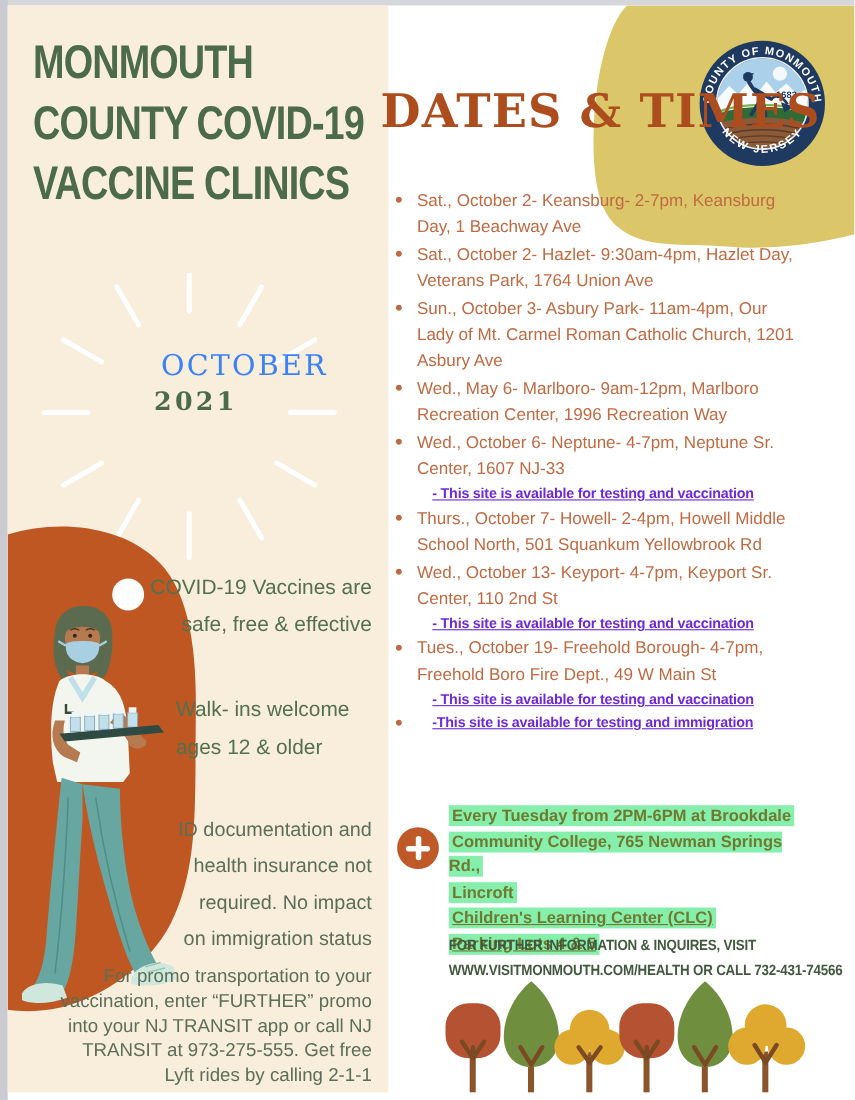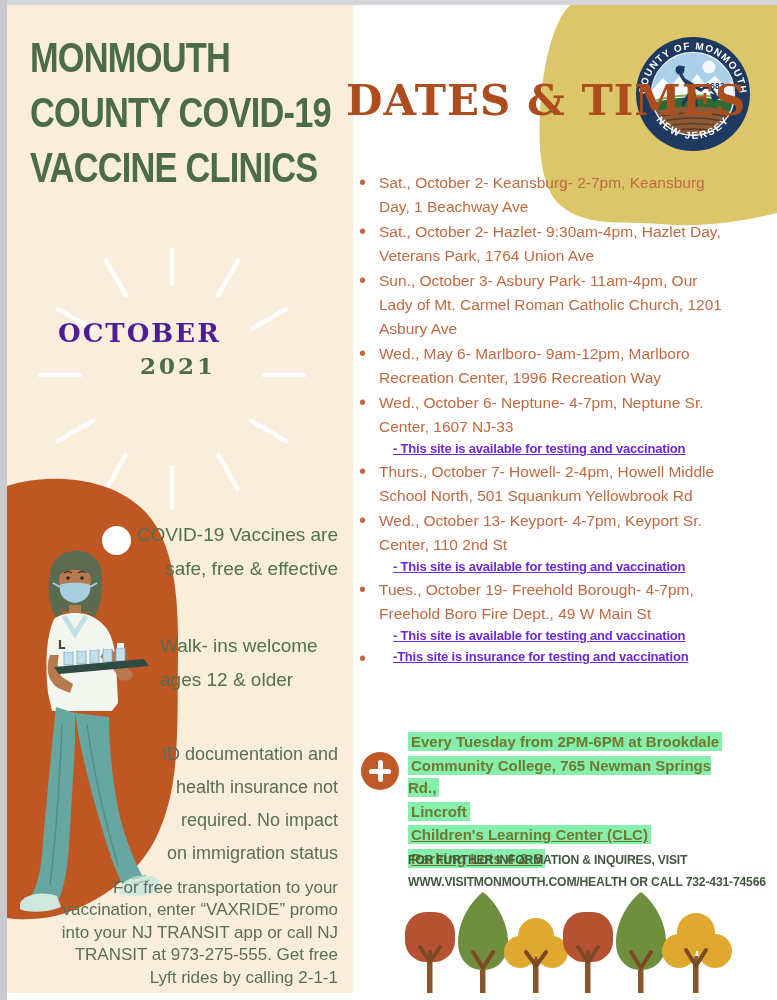--- a/index.html
+++ b/index.html
@@ -4,21 +4,21 @@
 <style>
   html,body{margin:0;padding:0;}
   body{font-family:"Liberation Sans",sans-serif;}
   .root{position:relative;width:777px;height:1000px;background:#ffffff;overflow:hidden;}
   .chrome-top{position:absolute;left:0;top:0;width:777px;height:5px;background:#d5d7db;}
   .chrome-left{position:absolute;left:0;top:0;width:7px;height:1000px;background:#c9cbd0;}
   .left-col{position:absolute;left:7px;top:5px;width:346px;height:988px;background:#f9eedb;}
   .abs{position:absolute;}
   
   .title{left:30px;top:30px;width:400px;color:#4c6b4a;font-weight:bold;font-size:43px;line-height:55px;letter-spacing:-1px;transform:scaleX(0.8);transform-origin:left top;}
-  .month{left:58px;top:318px;width:240px;text-align:left;color:#4c1d95;font-family:"DejaVu Serif",serif;font-weight:bold;font-size:26px;letter-spacing:2px;}
+  .month{left:58px;top:318px;width:240px;text-align:right;color:#3b82f6;font-family:"DejaVu Serif",serif;font-weight:normal;font-size:26px;letter-spacing:2px;}
   .year{left:58px;top:352px;width:240px;text-align:center;color:#4c6b4a;font-family:"DejaVu Serif",serif;font-weight:bold;font-size:23px;letter-spacing:3px;}
   .fact1{left:130px;top:518px;width:208px;text-align:right;color:#53704f;font-size:19px;line-height:34px;}
   .fact2{left:160px;top:629px;width:176px;color:#53704f;font-size:19px;line-height:34px;}
   .fact3{left:88px;top:738px;width:250px;text-align:right;color:#5a6e58;font-size:18px;line-height:33px;}
   .fact4{left:44px;top:877px;width:294px;text-align:right;color:#5a6e58;font-size:17px;line-height:22.4px;}
   .circle-bullet{left:102px;top:526px;width:29px;height:29px;background:#ffffff;border-radius:50%;}
   
   .heading{left:346px;top:76px;color:#ad4d1e;font-family:"DejaVu Serif",serif;font-weight:bold;font-size:42px;letter-spacing:1px;}
   .events{left:358px;top:171px;width:366px;list-style:none;margin:0;padding:0;color:#c06a42;font-size:15.5px;line-height:24px;}
   .events li{position:relative;padding-left:21px;margin-bottom:1px;}
@@ -121,22 +121,22 @@
     <div>Walk- ins welcome</div>
     <div>ages 12 &amp; older</div>
   </div>
   <div class="abs fact3">
     <div>ID documentation and</div>
     <div>health insurance not</div>
     <div>required. No impact</div>
     <div>on immigration status</div>
   </div>
   <div class="abs fact4">
-    <div>For free transportation to your</div>
-    <div>vaccination, enter “VAXRIDE” promo</div>
+    <div>For promo transportation to your</div>
+    <div>vaccination, enter “FURTHER” promo</div>
     <div>into your NJ TRANSIT app or call NJ</div>
     <div>TRANSIT at 973-275-555. Get free</div>
     <div>Lyft rides by calling 2-1-1</div>
   </div>
 
   <svg class="abs" style="left:530px;top:5px" width="247" height="232" viewBox="0 0 247 232">
     <path d="M 40,0 L 247,0 L 247,208 C 215,216 175,223 130,219 C 90,216 55,222 30,200 C 12,184 8,148 10,106 C 12,64 22,18 40,0 Z" fill="#dbc669"></path>
   </svg>
 
   <svg class="abs" style="left:633px;top:34px" width="120" height="120" viewBox="0 0 120 120">
@@ -178,21 +178,21 @@
     <li><span class="dot">•</span><span>Sun., October 3- Asbury Park- 11am-4pm, Our Lady of Mt. Carmel Roman Catholic Church, 1201 Asbury Ave</span></li>
     <li><span class="dot">•</span><span>Wed., May 6- Marlboro- 9am-12pm, Marlboro Recreation Center, 1996 Recreation Way</span></li>
     <li><span class="dot">•</span><span>Wed., October 6- Neptune- 4-7pm, Neptune Sr. Center, 1607 NJ-33</span>
       <div class="note">- This site is available for testing and vaccination</div></li>
     <li><span class="dot">•</span><span>Thurs., October 7- Howell- 2-4pm, Howell Middle School North, 501 Squankum Yellowbrook Rd</span></li>
     <li><span class="dot">•</span><span>Wed., October 13- Keyport- 4-7pm, Keyport Sr. Center, 110 2nd St</span>
       <div class="note">- This site is available for testing and vaccination</div></li>
     <li><span class="dot">•</span><span>Tues., October 19- Freehold Borough- 4-7pm, Freehold Boro Fire Dept., 49 W Main St</span>
       <div class="note">- This site is available for testing and vaccination</div></li>
     <li><span class="dot">•</span>
-      <div class="note">-This site is insurance for testing and vaccination</div></li>
+      <div class="note">-This site is available for testing and immigration</div></li>
   </ul>
 
   <div class="abs plus"></div>
   <div class="abs tuesday">
     <div class="line"><span class="hl">Every Tuesday from 2PM-6PM at Brookdale</span></div>
     <div class="line"><span class="hl">Community College, 765 Newman Springs Rd.,</span></div>
     <div class="line"><span class="hl">Lincroft</span></div>
     <div class="line u"><span class="hl">Children's Learning Center (CLC) </span></div>
     <div class="line u"><span class="hl">Parking Lots 4 &amp; 5</span></div>
   </div>

